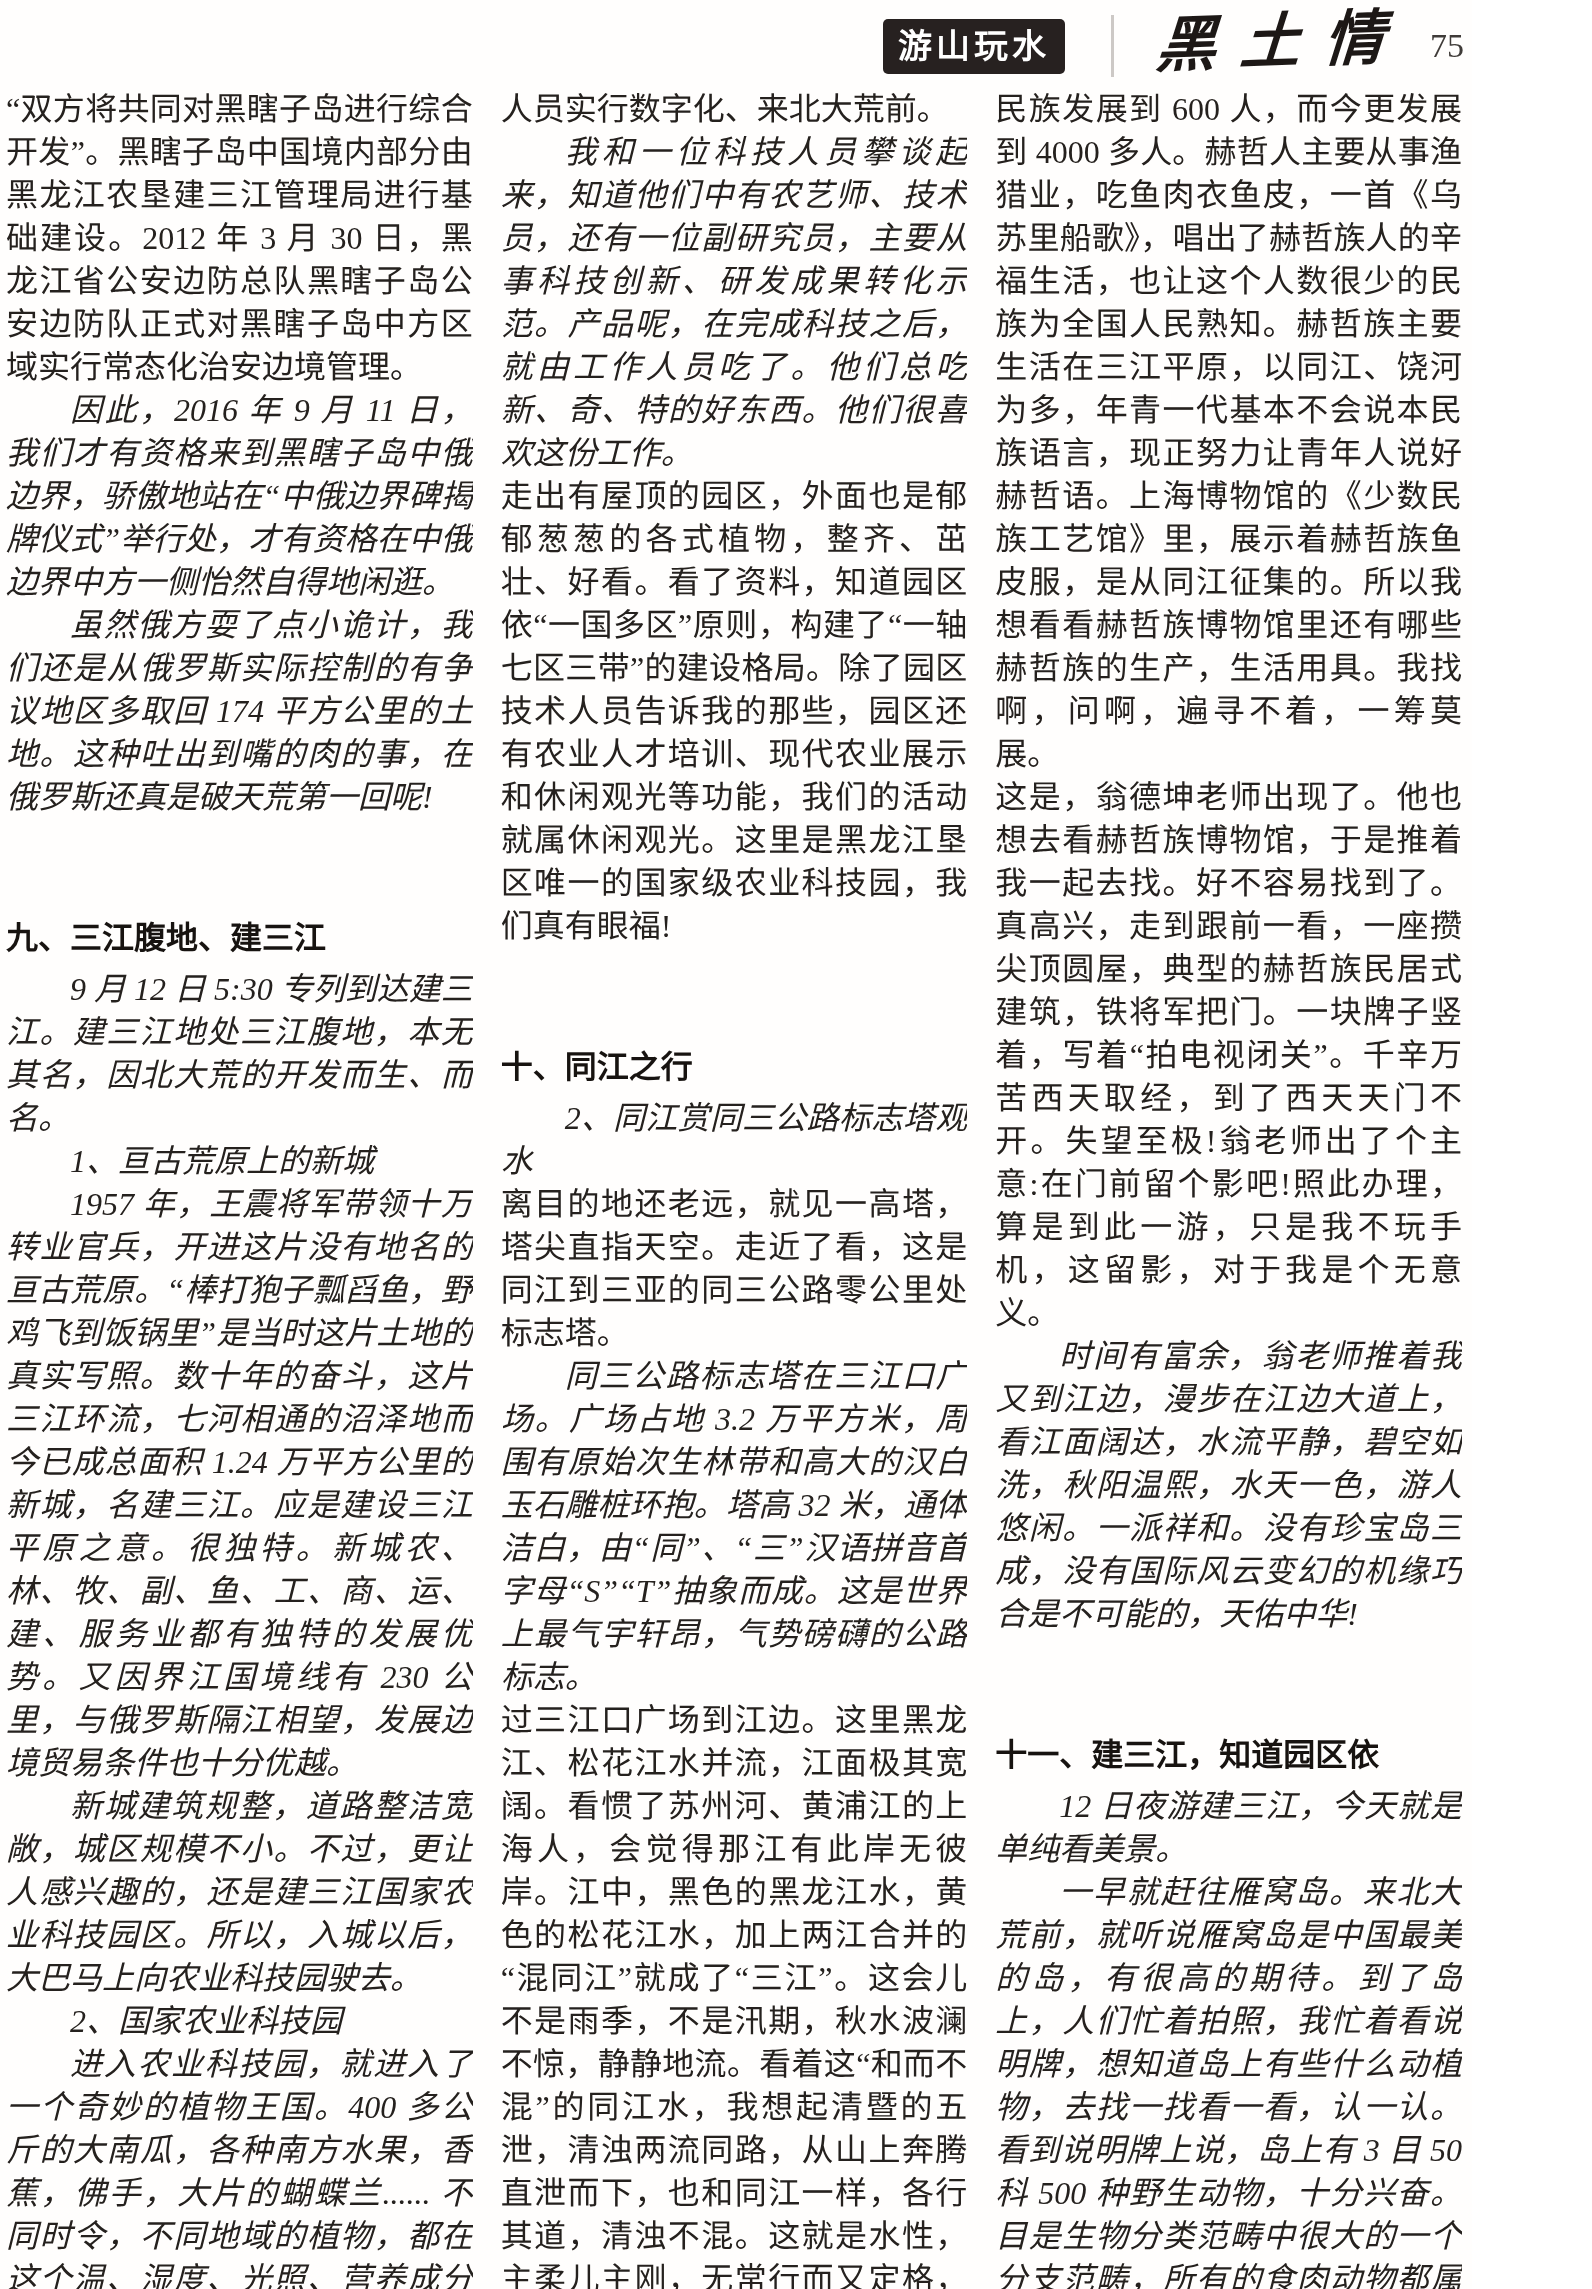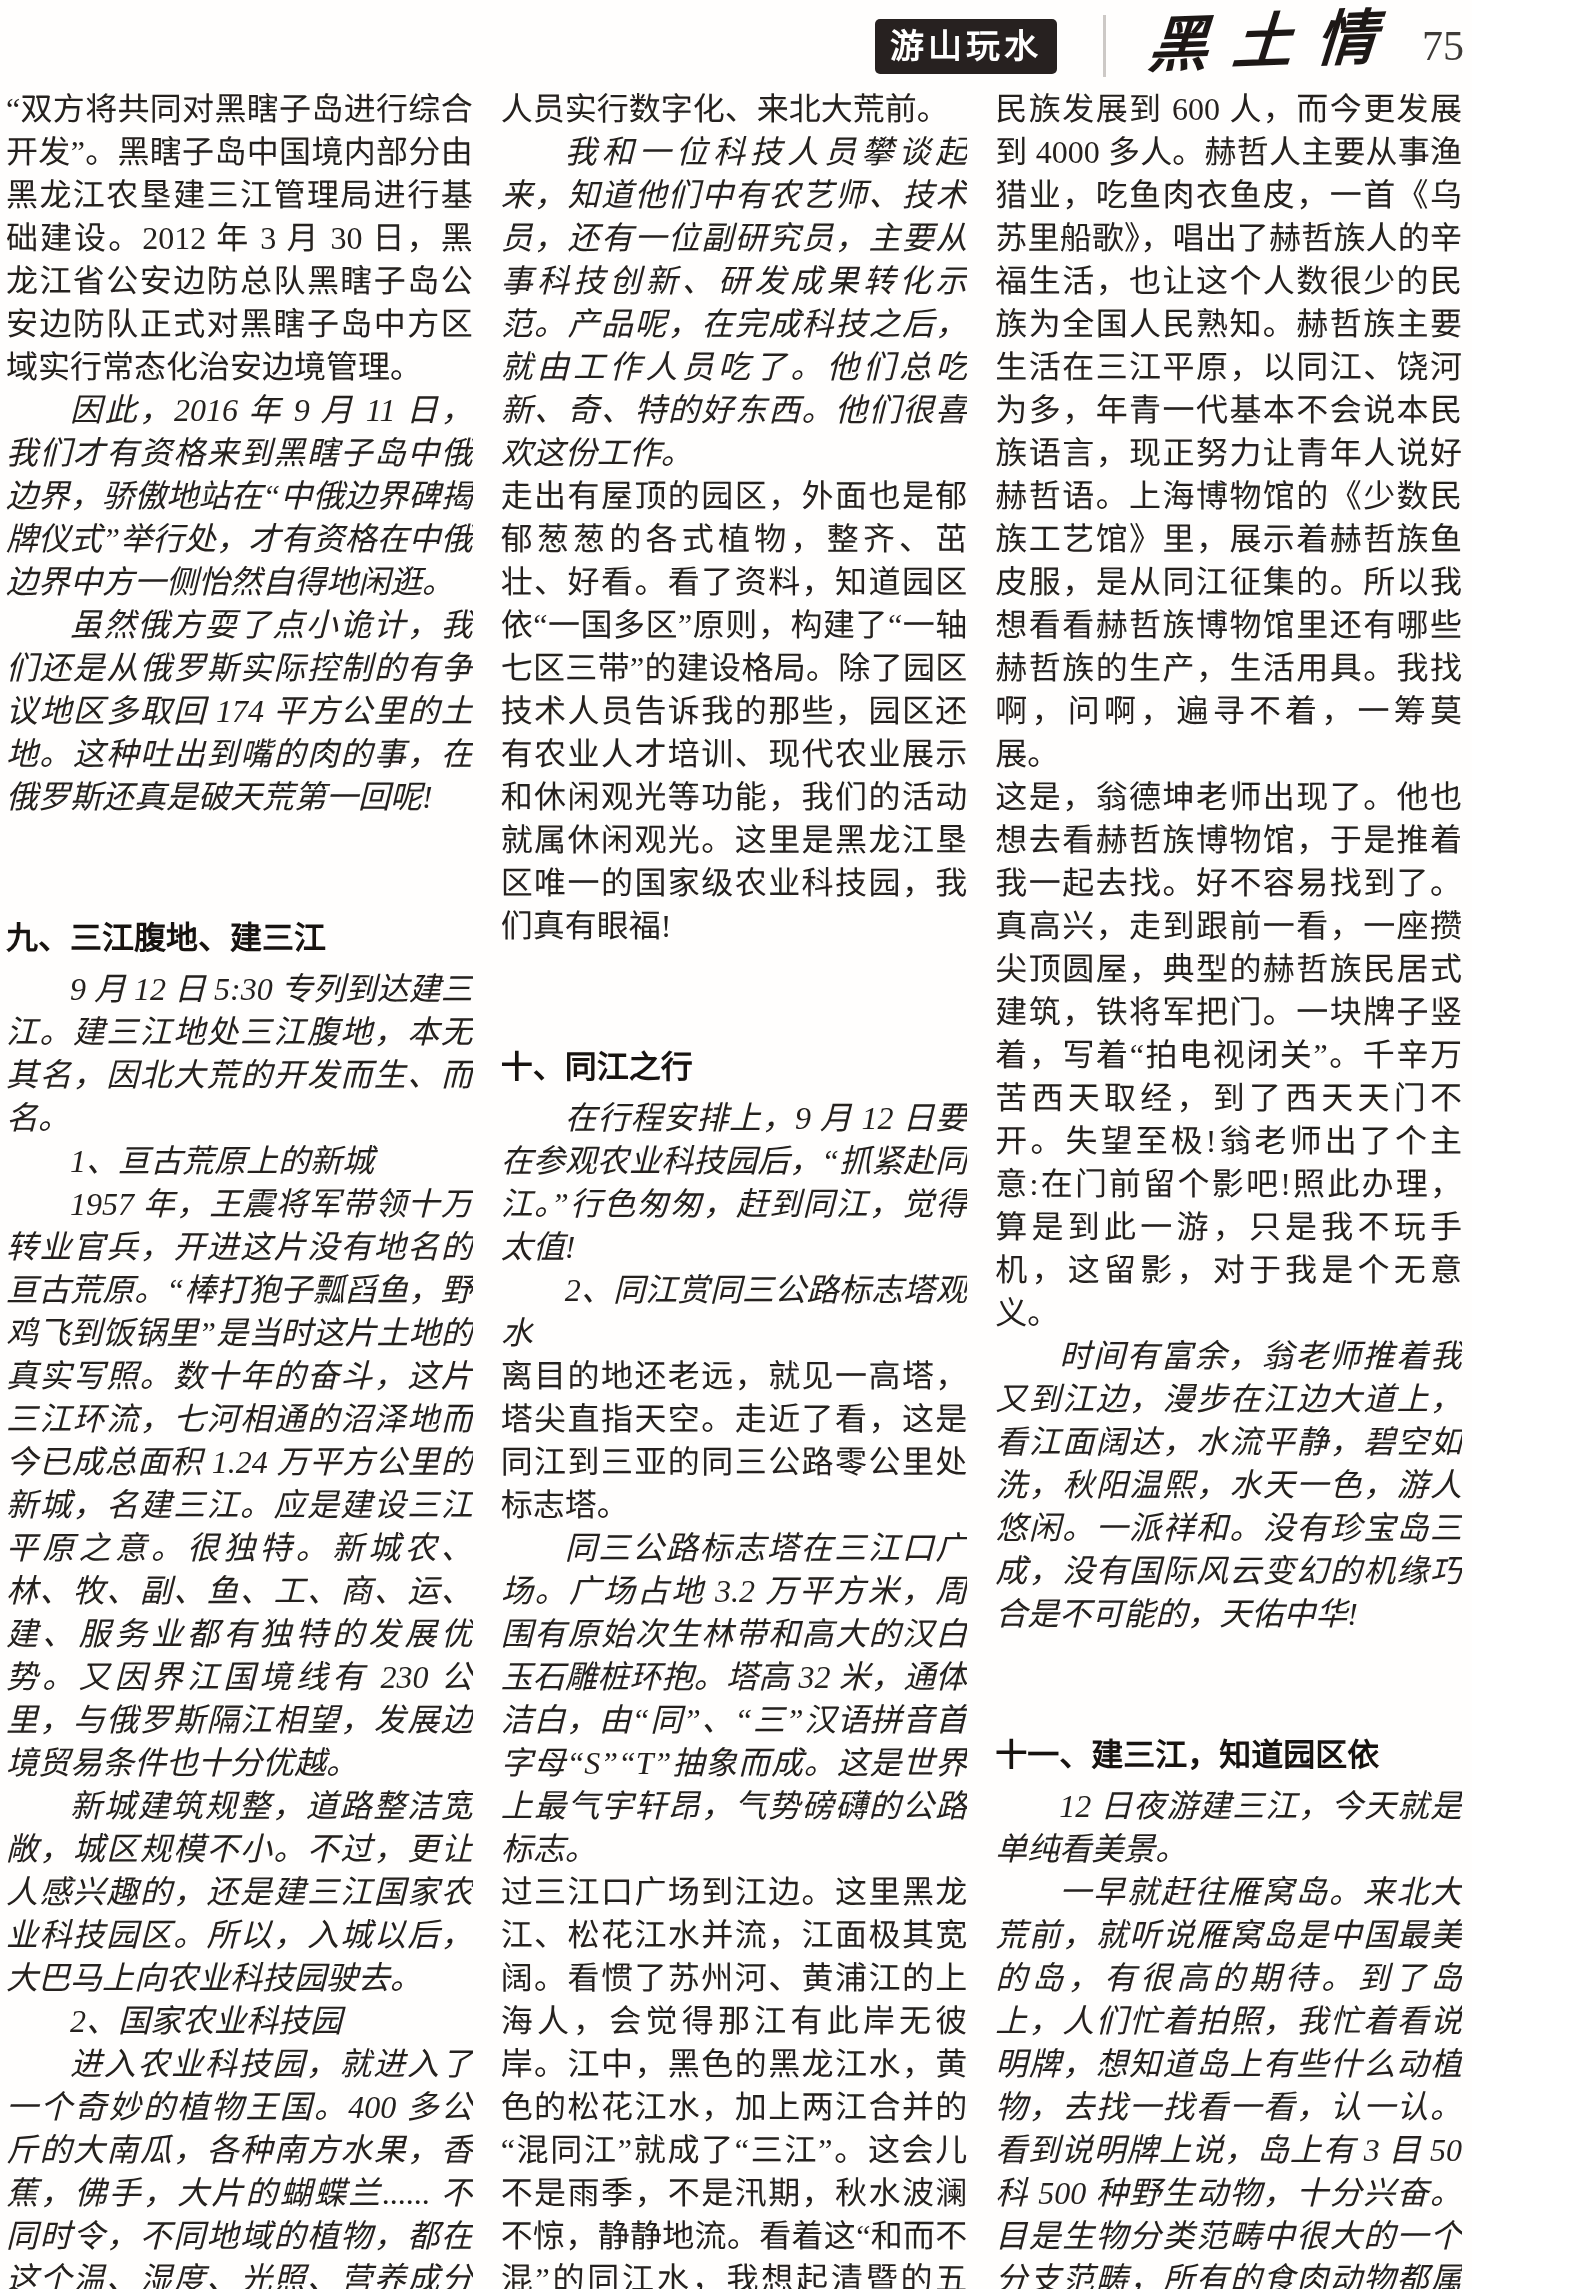--- a/index.html
+++ b/index.html
@@ -33,21 +33,21 @@
   }
   .logo {
     font-family: "DejaVu Serif", "Liberation Serif", serif;
     font-style: italic; font-weight: 900; font-size: 60px;
     letter-spacing: 24px; line-height: 1;
     transform: rotate(-2deg) skewX(-6deg);
     color: #1d1816; padding-bottom: 10px;
   }
   .page-num {
     font-family: "Liberation Serif", "DejaVu Serif", serif;
-    font-size: 42px; color: #3f3b38; margin-left: 22px;
+    font-size: 34px; color: #3f3b38; margin-left: 22px;
   }
   .columns {
     position: absolute;
     top: 88px; left: 6px; right: 10px; bottom: 0;
     display: flex; gap: 28px; overflow: hidden;
   }
   .column {
     flex: 1 1 0; min-width: 0;
     font-size: 32px; line-height: 43px;
     text-align: justify; text-justify: inter-ideograph;
@@ -86,21 +86,20 @@
         <p class="indent">1957 年，王震将军带领十万转业官兵，开进这片没有地名的亘古荒原。“棒打狍子瓢舀鱼，野鸡飞到饭锅里”是当时这片土地的真实写照。数十年的奋斗，这片三江环流，七河相通的沼泽地而今已成总面积 1.24 万平方公里的新城，名建三江。应是建设三江平原之意。很独特。新城农、林、牧、副、鱼、工、商、运、建、服务业都有独特的发展优势。又因界江国境线有 230 公里，与俄罗斯隔江相望，发展边境贸易条件也十分优越。</p>
         <p class="indent">新城建筑规整，道路整洁宽敞，城区规模不小。不过，更让人感兴趣的，还是建三江国家农业科技园区。所以，入城以后，大巴马上向农业科技园驶去。</p>
         <p class="indent">2、国家农业科技园</p>
         <p class="indent">进入农业科技园，就进入了一个奇妙的植物王国。400 多公斤的大南瓜，各种南方水果，香蕉，佛手，大片的蝴蝶兰...... 不同时令，不同地域的植物，都在这个温、湿度、光照、营养成分精准控制的高科技园区里和谐共处，蓬勃生长。看周围游客，一个个惊奇、兴奋是那么多次游览中游客关注度最高的。有科技人员打开控制箱，观测各种数据。这里由一群年轻的农业科技</p>
       </div>
     <div class="column">
         <p>人员实行数字化、来北大荒前。</p>
         <p class="indent">我和一位科技人员攀谈起来，知道他们中有农艺师、技术员，还有一位副研究员，主要从事科技创新、研发成果转化示范。产品呢，在完成科技之后，就由工作人员吃了。他们总吃新、奇、特的好东西。他们很喜欢这份工作。</p>
         <p>走出有屋顶的园区，外面也是郁郁葱葱的各式植物，整齐、茁壮、好看。看了资料，知道园区依“一国多区”原则，构建了“一轴七区三带”的建设格局。除了园区技术人员告诉我的那些，园区还有农业人才培训、现代农业展示和休闲观光等功能，我们的活动就属休闲观光。这里是黑龙江垦区唯一的国家级农业科技园，我们真有眼福!</p>
         <h2>十、同江之行</h2>
-        <p class="indent">在行程安排上，9 月 12 日要在参观农业科技园后，“抓紧赴同江。”行色匆匆，赶到同江，觉得太值!</p>
         <p class="indent">2、同江赏同三公路标志塔观水</p>
         <p>离目的地还老远，就见一高塔，塔尖直指天空。走近了看，这是同江到三亚的同三公路零公里处标志塔。</p>
         <p class="indent">同三公路标志塔在三江口广场。广场占地 3.2 万平方米，周围有原始次生林带和高大的汉白玉石雕桩环抱。塔高 32 米，通体洁白，由“同”、“三”汉语拼音首字母“S”“T”抽象而成。这是世界上最气宇轩昂，气势磅礴的公路标志。</p>
         <p>过三江口广场到江边。这里黑龙江、松花江水并流，江面极其宽阔。看惯了苏州河、黄浦江的上海人，会觉得那江有此岸无彼岸。江中，黑色的黑龙江水，黄色的松花江水，加上两江合并的“混同江”就成了“三江”。这会儿不是雨季，不是汛期，秋水波澜不惊，静静地流。看着这“和而不混”的同江水，我想起清暨的五泄，清浊两流同路，从山上奔腾直泄而下，也和同江一样，各行其道，清浊不混。这就是水性，主柔儿主刚，无常行而又定格，处下而不争。故古人曰“上善若水”。</p>
         <p class="indent">2、赫哲族博物馆在门口照个相</p>
       </div>
     <div class="column">
         <p>民族发展到 600 人，而今更发展到 4000 多人。赫哲人主要从事渔猎业，吃鱼肉衣鱼皮，一首《乌苏里船歌》，唱出了赫哲族人的辛福生活，也让这个人数很少的民族为全国人民熟知。赫哲族主要生活在三江平原，以同江、饶河为多，年青一代基本不会说本民族语言，现正努力让青年人说好赫哲语。上海博物馆的《少数民族工艺馆》里，展示着赫哲族鱼皮服，是从同江征集的。所以我想看看赫哲族博物馆里还有哪些赫哲族的生产，生活用具。我找啊，问啊，遍寻不着，一筹莫展。</p>
         <p>这是，翁德坤老师出现了。他也想去看赫哲族博物馆，于是推着我一起去找。好不容易找到了。真高兴，走到跟前一看，一座攒尖顶圆屋，典型的赫哲族民居式建筑，铁将军把门。一块牌子竖着，写着“拍电视闭关”。千辛万苦西天取经，到了西天天门不开。失望至极!翁老师出了个主意:在门前留个影吧!照此办理，算是到此一游，只是我不玩手机，这留影，对于我是个无意义。</p>
         <p class="indent">时间有富余，翁老师推着我又到江边，漫步在江边大道上，看江面阔达，水流平静，碧空如洗，秋阳温熙，水天一色，游人悠闲。一派祥和。没有珍宝岛三成，没有国际风云变幻的机缘巧合是不可能的，天佑中华!</p>

